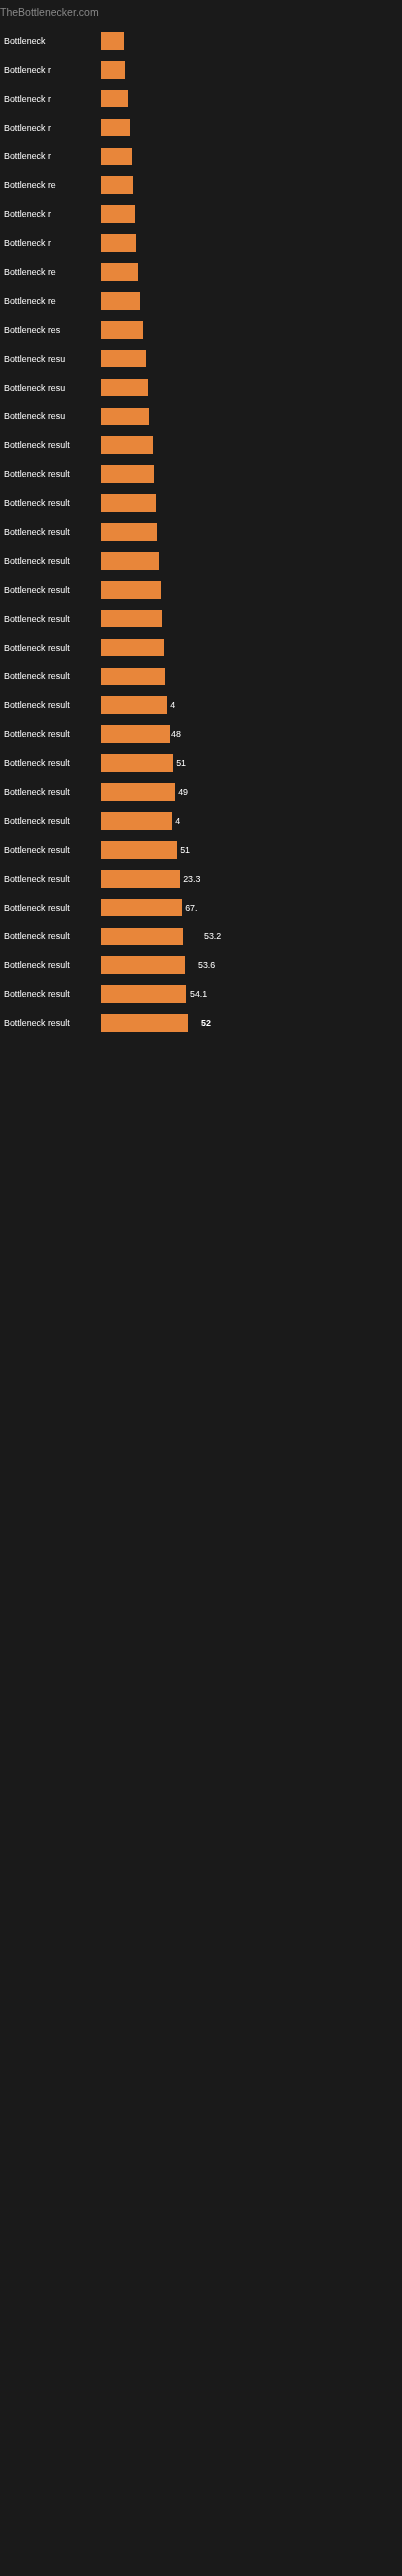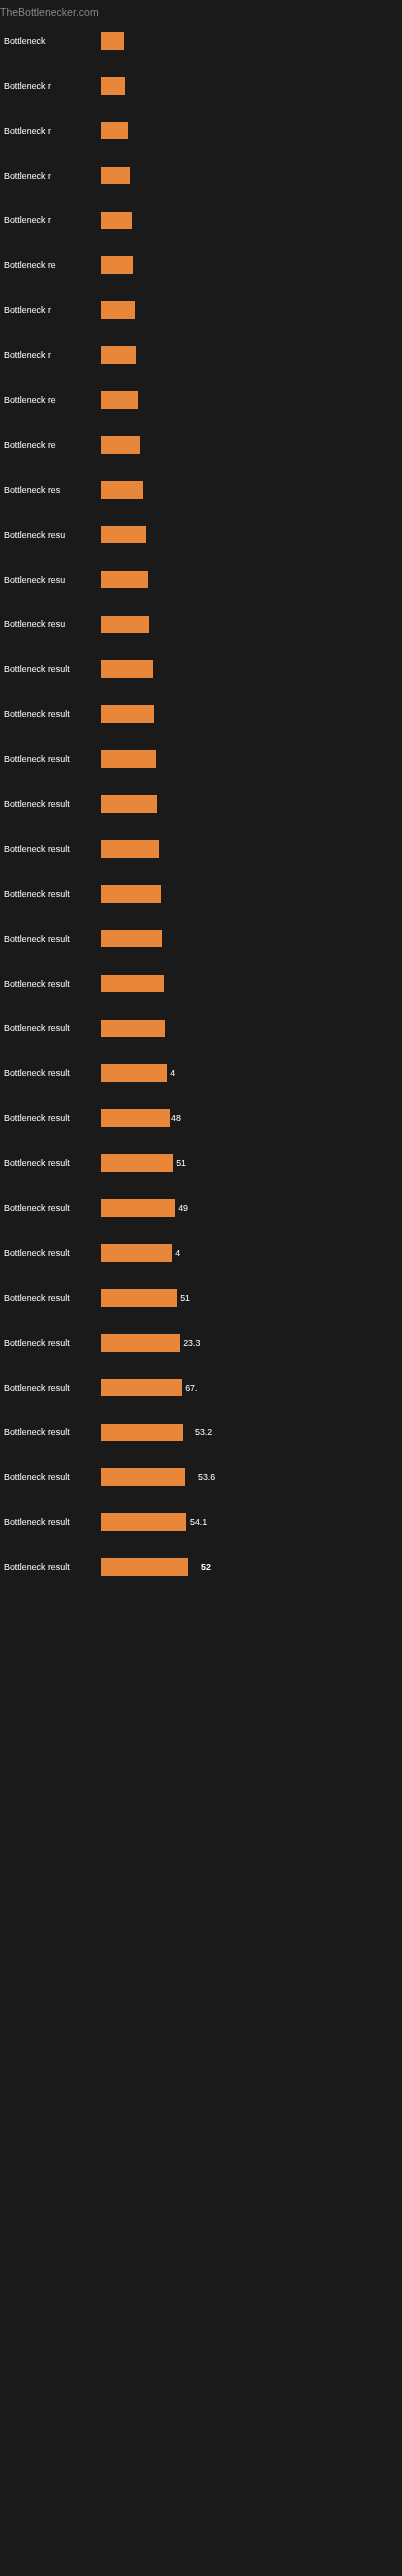--- a/index.html
+++ b/index.html
@@ -16,21 +16,21 @@
     .header {
       text-align: left;
       padding: 6.4px 0 3.2px 0;
       color: #888;
       font-size: 10.5px;
     }
     .chart-area {
       padding: 8px 8px 8px 4px;
       display: flex;
       flex-direction: column;
-      gap: 16px;
+      gap: 0px;
     }
     .bar-row {
       display: flex;
       align-items: center;
       margin-bottom: 6.4px;
       height: 22.5px;
     }
     .bar-label {
       color: #fff;
       font-size: 8.9px;
@@ -260,21 +260,21 @@
       <div class="bar-label" style="width: 97px;">Bottleneck result</div>
       <div class="bar-container">
         <div class="bar" style="width: 81px;"></div>
         <div class="bar-value" style="margin-left: 3.2px;">67.</div>
       </div>
     </div>
     <div class="bar-row">
       <div class="bar-label" style="width: 97px;">Bottleneck result</div>
       <div class="bar-container">
         <div class="bar" style="width: 82px;"></div>
-        <div class="bar-value" style="margin-left: 12px;">53.2</div>
+        <div class="bar-value" style="margin-left: 21px;">53.2</div>
       </div>
     </div>
     <div class="bar-row">
       <div class="bar-label" style="width: 97px;">Bottleneck result</div>
       <div class="bar-container">
         <div class="bar" style="width: 84px;"></div>
         <div class="bar-value" style="margin-left: 13px;">53.6</div>
       </div>
     </div>
     <div class="bar-row">

